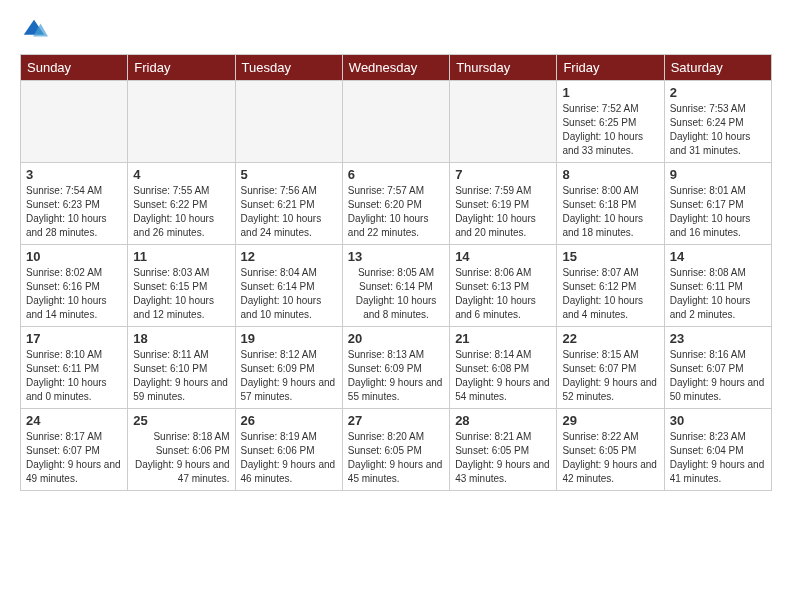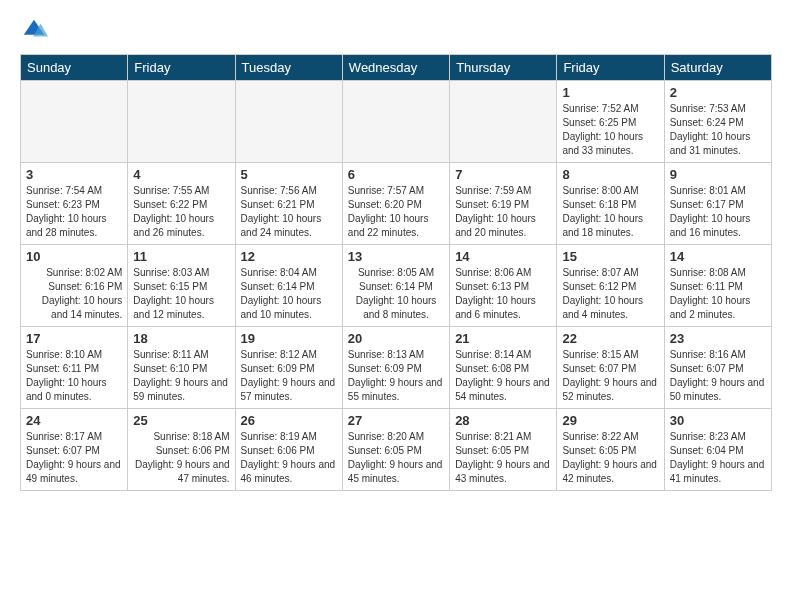--- a/index.html
+++ b/index.html
@@ -8,21 +8,21 @@
     .header { display: flex; justify-content: space-between; align-items: flex-start; margin-bottom: 10px; }
     .logo { display: flex; align-items: center; }
     .logo-text { display: flex; flex-direction: column; line-height: 1; }
     .logo-general { font-size: 18px; font-weight: bold; color: #333; }
     .logo-blue { font-size: 18px; font-weight: bold; color: #1a6bbf; }
     .logo-icon { width: 28px; height: 28px; margin-right: 4px; }
     .title-block { text-align: right; }
     .month-title { font-size: 36px; font-weight: normal; color: #333; }
     .location { font-size: 16px; color: #555; }
     table { width: 100%; border-collapse: collapse; table-layout: fixed; }
-    th { background: #0c4a6e; color: #fff; text-align: left; padding: 5px 6px; font-size: 13px; font-weight: normal; border: 1px solid #ccc; }
+    th { background: #7f1d1d; color: #fff; text-align: left; padding: 5px 6px; font-size: 13px; font-weight: normal; border: 1px solid #ccc; }
     td { vertical-align: top; border: 1px solid #ccc; padding: 4px 5px; font-size: 10.5px; color: #333; background: #fff; height: 74px; }
     td.empty { background: #f5f5f5; }
     .day-num { font-size: 13px; font-weight: bold; display: block; margin-bottom: 2px; }
     .day-info { font-size: 10px; line-height: 1.4; color: #333; }
   </style>
 </head>
 <body>
 
 <div class="page">
   <div class="header">
@@ -114,21 +114,21 @@
           <td>
             <span class="day-num">9</span>
             <div class="day-info" style="white-space: pre-line;">Sunrise: 8:01 AM
 Sunset: 6:17 PM
 Daylight: 10 hours and 16 minutes.</div>
           </td>
         </tr>
         <tr>
           <td>
             <span class="day-num">10</span>
-            <div class="day-info" style="white-space: pre-line; text-align: right;">Sunrise: 8:02 AM
+            <div class="day-info" style="white-space: pre-line;">Sunrise: 8:02 AM
 Sunset: 6:16 PM
 Daylight: 10 hours and 14 minutes.</div>
           </td>
           <td>
             <span class="day-num">11</span>
             <div class="day-info" style="white-space: pre-line;">Sunrise: 8:03 AM
 Sunset: 6:15 PM
 Daylight: 10 hours and 12 minutes.</div>
           </td>
           <td>

